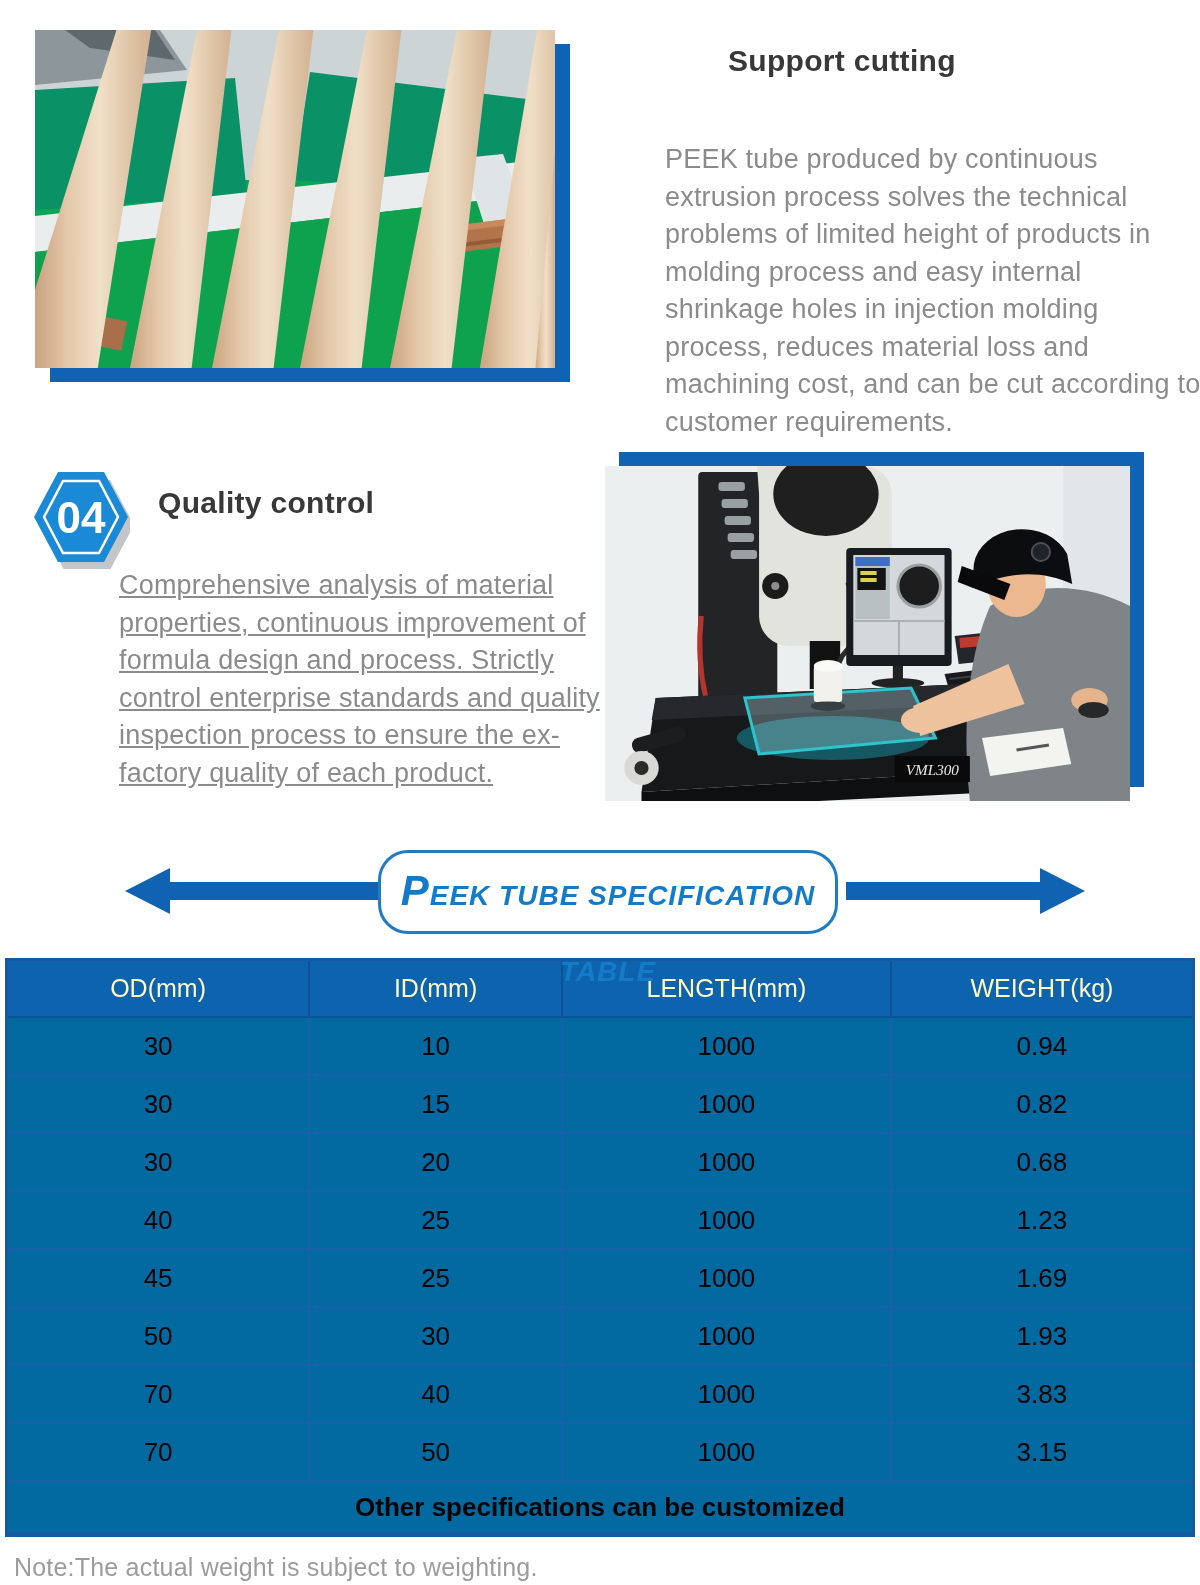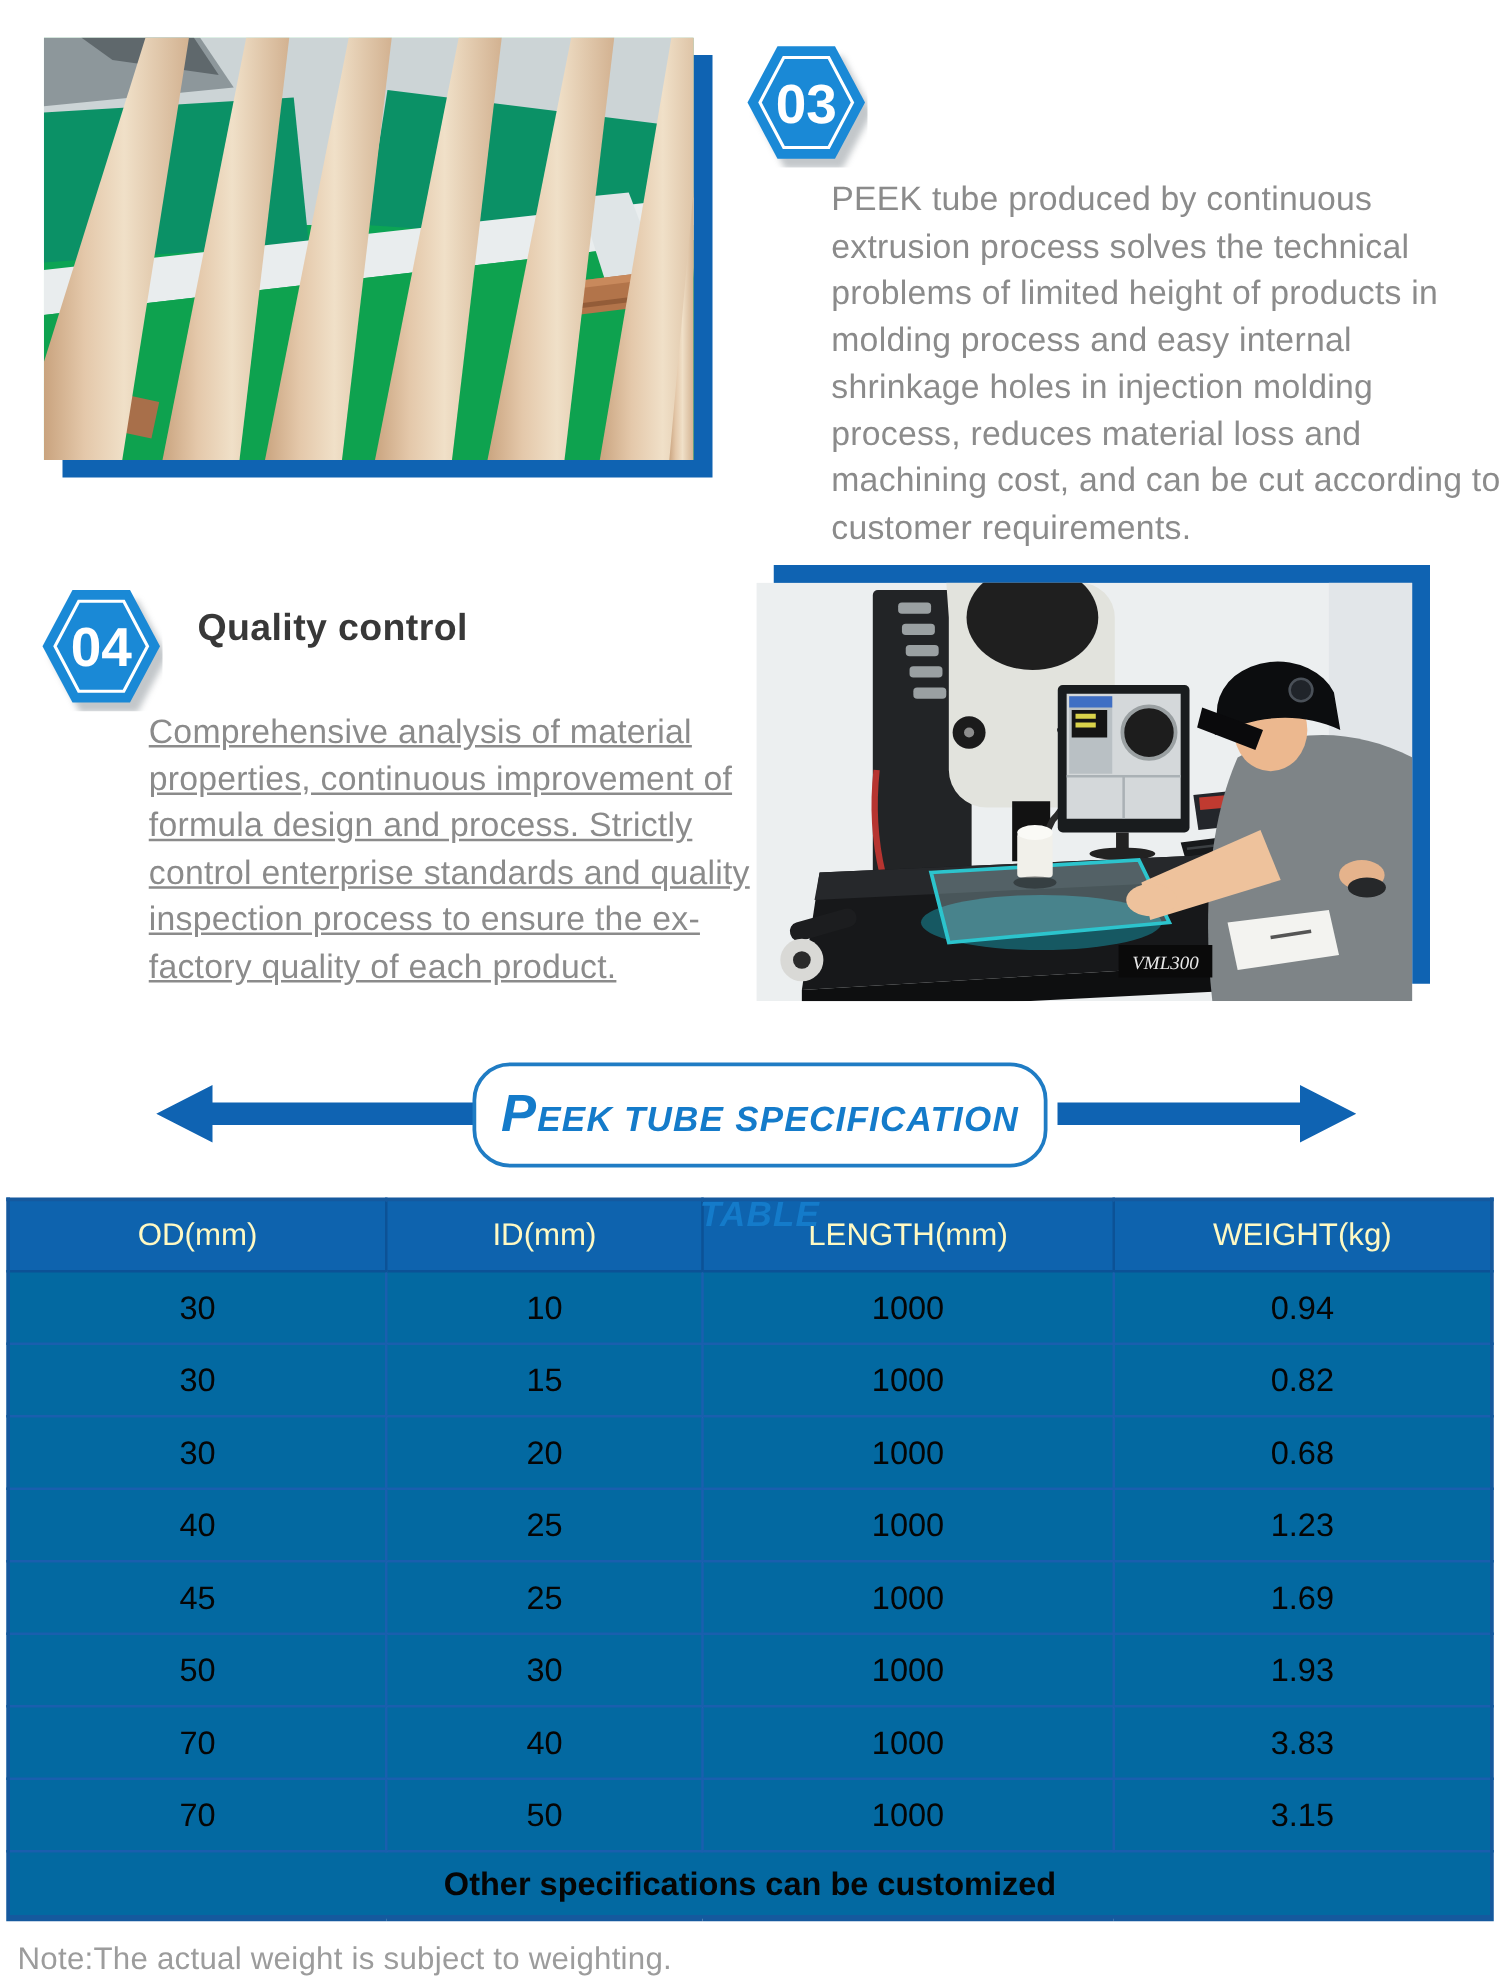--- a/index.html
+++ b/index.html
@@ -96,33 +96,21 @@
       <polygon points="83,-5 117,-5 62,343 0,343 0,260" fill="url(#tg)"></polygon>
       <polygon points="163,-5 197,-5 156,343 94,343" fill="url(#tg)"></polygon>
       <polygon points="245,-5 279,-5 238,343 176,343" fill="url(#tg)"></polygon>
       <polygon points="333,-5 367,-5 326,343 264,343" fill="url(#tg)"></polygon>
       <polygon points="423,-5 457,-5 416,343 354,343" fill="url(#tg)"></polygon>
       <polygon points="503,-5 537,-5 506,343 444,343" fill="url(#tg)"></polygon>
       <polygon points="520,20 520,120 500,343 520,343" fill="url(#tg)"></polygon>
     </svg>
   </div>
 
-  <div class="badge badge-03">
-    <svg viewBox="0 0 98 104">
-      <defs>
-          <filter id="hshadow" x="-30%" y="-30%" width="160%" height="160%">
-            <feGaussianBlur stdDeviation="2.5"></feGaussianBlur>
-          </filter>
-        </defs>
-      <polygon points="2,52 26,7 72,7 96,52 72,97 26,97" transform="translate(6,8)" fill="#aeb4b8" opacity="0.75" filter="url(#hshadow)"></polygon>
-      <polygon points="2,52 26,7 72,7 96,52 72,97 26,97" fill="#1a89d6"></polygon>
-      <polygon points="12,52 31,16 67,16 86,52 67,88 31,88" fill="none" stroke="#ffffff" stroke-width="2.5"></polygon>
-      <text class="badge-num" x="49" y="68" text-anchor="middle" fill="#ffffff">03</text>
-    </svg>
-  </div>
+  <h2 class="sec-title title-03">Support cutting</h2>
   <p class="sec-body body-03">PEEK tube produced by continuous extrusion process solves the technical problems of limited height of products in molding process and easy internal shrinkage holes in injection molding process, reduces material loss and machining cost, and can be cut according to customer requirements.</p>
 
   <div class="badge badge-04">
     <svg viewBox="0 0 98 104">
       <polygon points="2,52 26,7 72,7 96,52 72,97 26,97" transform="translate(6,8)" fill="#aeb4b8" opacity="0.75" filter="url(#hshadow)"></polygon>
       <polygon points="2,52 26,7 72,7 96,52 72,97 26,97" fill="#1a89d6"></polygon>
       <polygon points="12,52 31,16 67,16 86,52 67,88 31,88" fill="none" stroke="#ffffff" stroke-width="2.5"></polygon>
       <text class="badge-num" x="49" y="68" text-anchor="middle" fill="#ffffff">04</text>
     </svg>
   </div>

